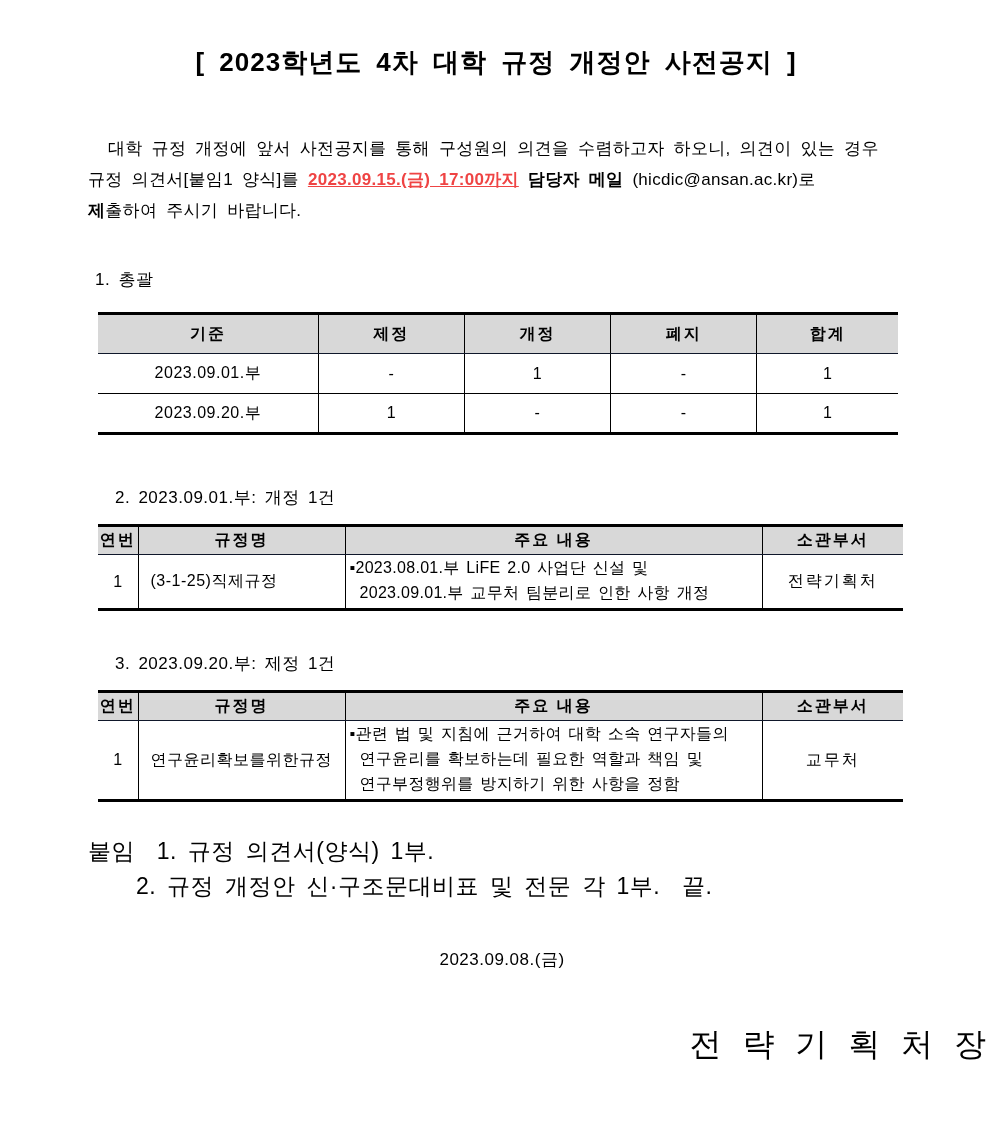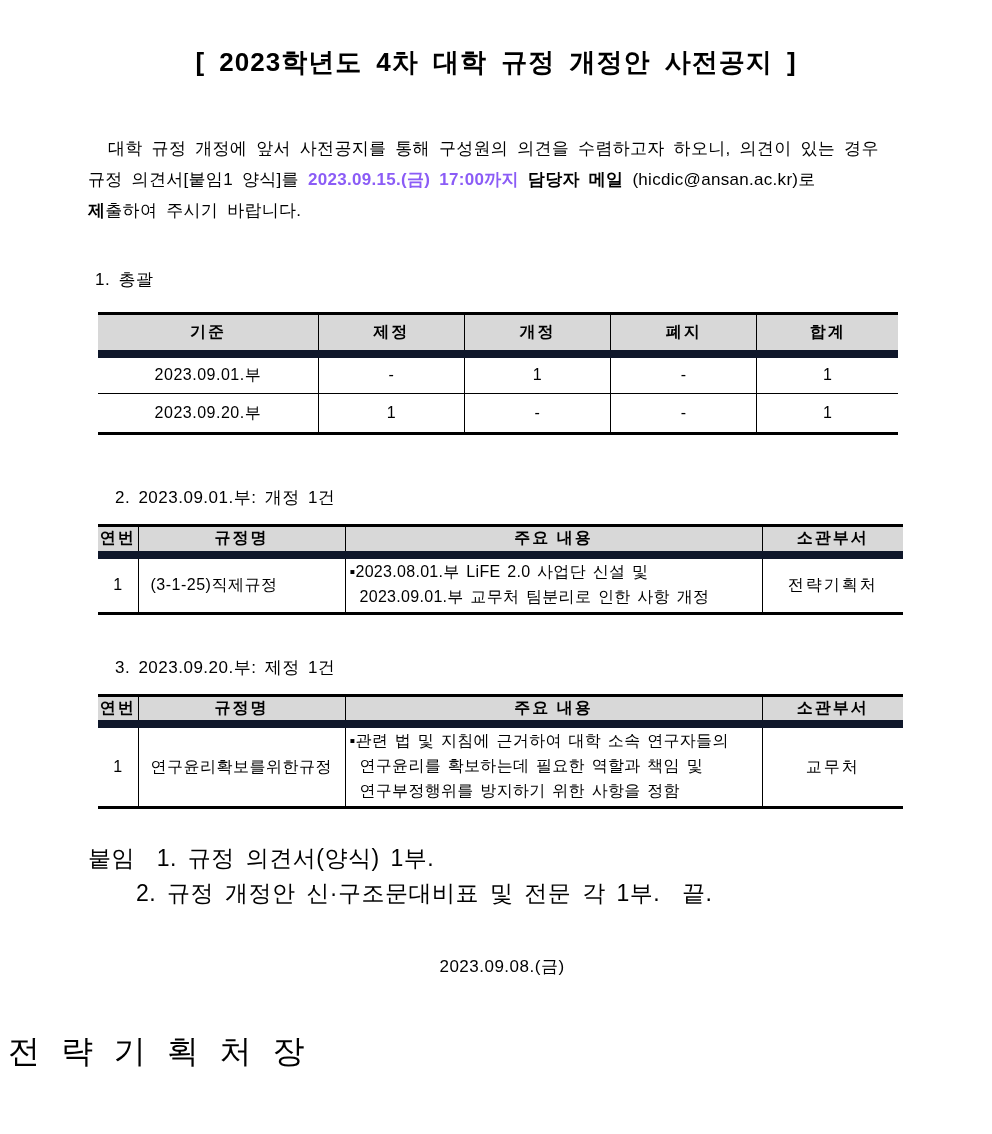--- a/index.html
+++ b/index.html
@@ -30,21 +30,21 @@
   
   .intro {
     margin: 54px 86px 0 88px;
     font-size: 17px;
     line-height: 31px;
     word-spacing: 4px;
     letter-spacing: 0.3px;
   }
   .intro .line { display: block; }
   .intro .indent1 { text-indent: 20px; }
-  .deadline { color: #8b5cf6; font-weight: bold; }
+  .deadline { color: #ef4444; font-weight: bold; text-decoration: underline; }
   .b { font-weight: bold; }
 
   
   .sec-heading {
     font-size: 17px;
     letter-spacing: 0.5px;
     word-spacing: 3px;
     line-height: 22px;
   }
   .h1-level { margin: 43px 0 0 95px; }
@@ -64,21 +64,21 @@
     border-left: 1.5px solid #000;
     text-align: center;
     vertical-align: middle;
     overflow: hidden;
   }
   th:first-child, td:first-child { border-left: none; }
   th {
     background: #d8d8d8;
     font-weight: bold;
     letter-spacing: 2px;
-    border-bottom: 8px solid #0f172a;
+    border-bottom: 1px solid #0f172a;
   }
 
   .tbl-overview { margin: 21px 0 0 98px; width: 800px; }
   .tbl-overview th { height: 40px; }
   .tbl-overview td { height: 40px; letter-spacing: 0.5px; margin-top: 33px; }
   .tbl-overview tr + tr td { border-top: 1.5px solid #000; }
   .col-base { width: 220px; }
   .col-enact, .col-amend, .col-abolish { width: 146px; }
   .col-total { width: 141px; }
 
@@ -110,21 +110,21 @@
   
   .doc-date {
     margin-top: 44px;
     text-align: center;
     font-size: 17px;
     letter-spacing: 0.5px;
     padding-left: 12px;
   }
   .signature {
     margin-top: 52px;
-    text-align: left;
+    text-align: right;
     font-size: 32px;
     letter-spacing: 6px;
     font-weight: 500;
     white-space: pre;
     margin-left: 8px;
   }
 </style>
 </head>
 <body>
 

